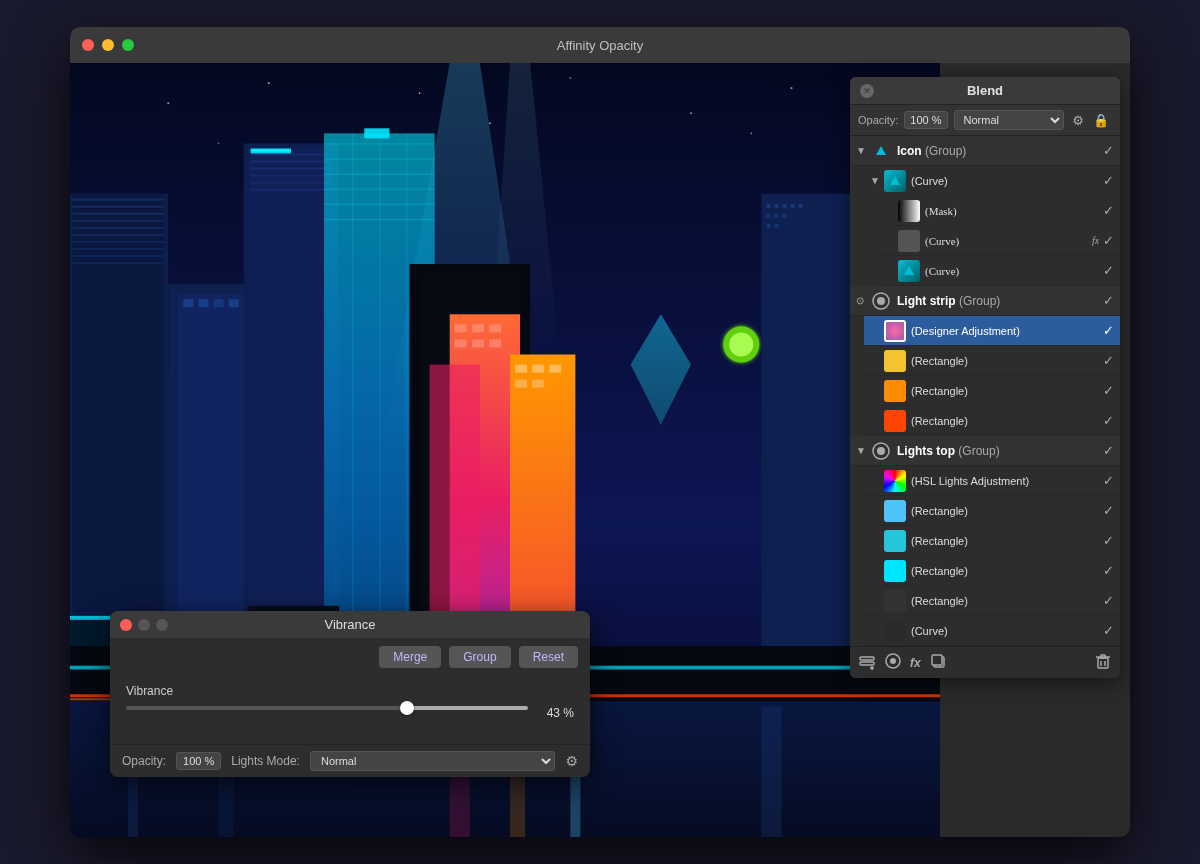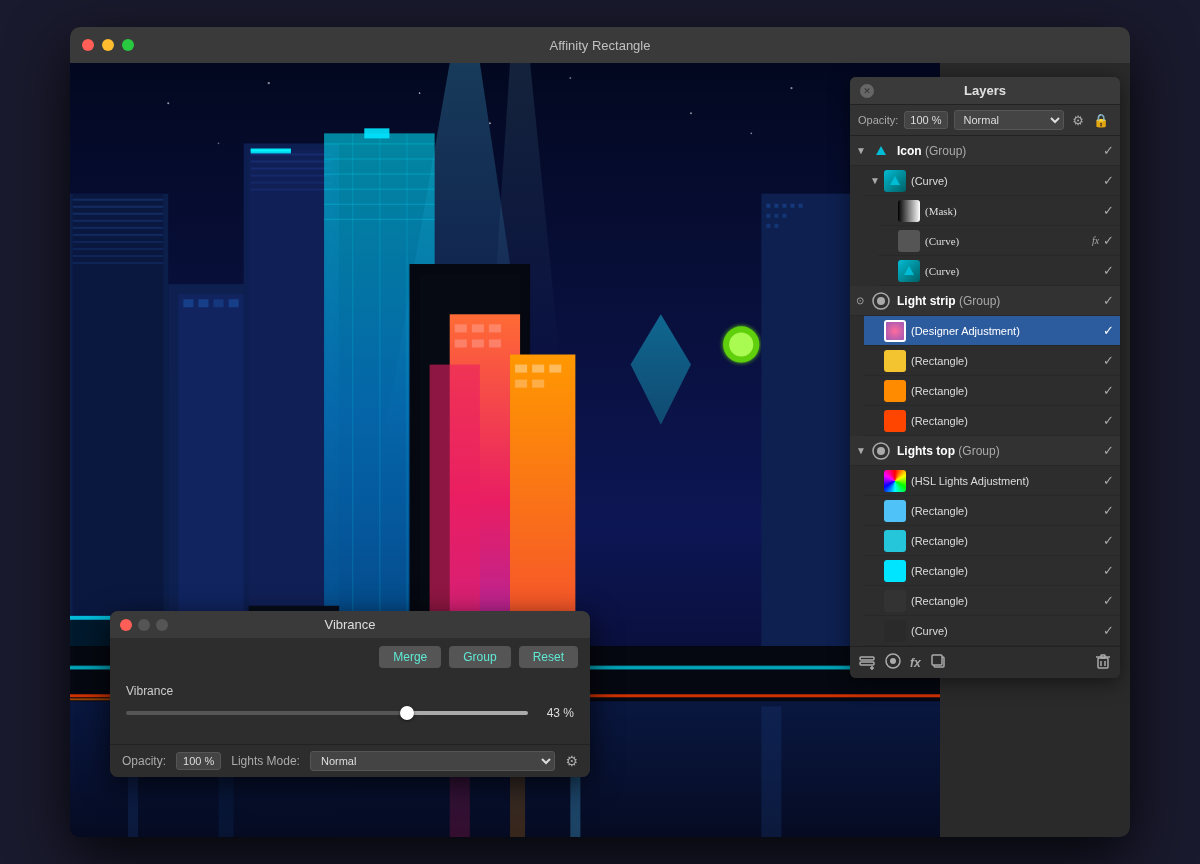--- a/index.html
+++ b/index.html
@@ -247,35 +247,34 @@
     .vibrance-title { color: #ddd; font-size: 13px; font-weight: 500; }
 
     .vibrance-buttons {
       padding: 8px 12px;
       display: flex;
       gap: 8px;
       justify-content: flex-end;
     }
     .vib-btn {
       background: #555;
-      color: #5eead4;
+      color: #c4b5fd;
       border: none;
       border-radius: 4px;
       padding: 4px 14px;
       font-size: 12px;
       cursor: pointer;
     }
 
     .vibrance-content {
       padding: 8px 16px 12px;
     }
     .vib-label { color: #ccc; font-size: 12px; margin-bottom: 8px; }
     .vib-slider-row {
       display: flex;
-      align-items: center;
       gap: 10px;
       margin-bottom: 12px;
     }
     .vib-slider {
       flex: 1;
       height: 4px;
       background: linear-gradient(to right, #555 0%, #555 70%, #aaa 70%);
       border-radius: 2px;
       position: relative;
       cursor: pointer;
@@ -349,21 +348,21 @@
 <body>
 
 <div class="main-window">
 
   <div class="title-bar">
     <div class="traffic-lights">
       <div class="traffic-light tl-red"></div>
       <div class="traffic-light tl-yellow"></div>
       <div class="traffic-light tl-green"></div>
     </div>
-    <span class="title-text">Affinity Rectangle</span>
+    <span class="title-text">Affinity Opacity</span>
   </div>
 
   <div class="canvas-area">
     <div class="city-bg">
       <svg class="city-svg" viewBox="0 0 870 770" preserveAspectRatio="xMidYMid slice" xmlns="http://www.w3.org/2000/svg">
         <defs>
           <linearGradient id="skyGrad" x1="0%" y1="0%" x2="0%" y2="100%">
             <stop offset="0%" style="stop-color:#030820"></stop>
             <stop offset="30%" style="stop-color:#080f3a"></stop>
             <stop offset="60%" style="stop-color:#0d1654"></stop>
@@ -572,21 +571,21 @@
         <rect x="880" y="50" width="55" height="55" fill="#0d2a5a" rx="5"></rect>
         <polygon points="907,58 887,88 927,88" fill="#00bcd4"></polygon>
         <polygon points="907,58 887,88 927,88" fill="none" stroke="#00e5ff" stroke-width="1"></polygon>
       </svg>
     </div>
   </div>
 
   <div class="layers-panel">
     <div class="layers-header">
       <div class="layers-close-btn">✕</div>
-      <span class="layers-title">Layers</span>
+      <span class="layers-title">Blend</span>
       <div style="width:14px"></div>
     </div>
 
     <div class="layers-opacity-bar">
       <span class="opacity-label">Opacity:</span>
       <span class="opacity-value">100 %</span>
       <select class="blend-select">
         <option>Normal</option>
         <option>Multiply</option>
         <option>Screen</option>

